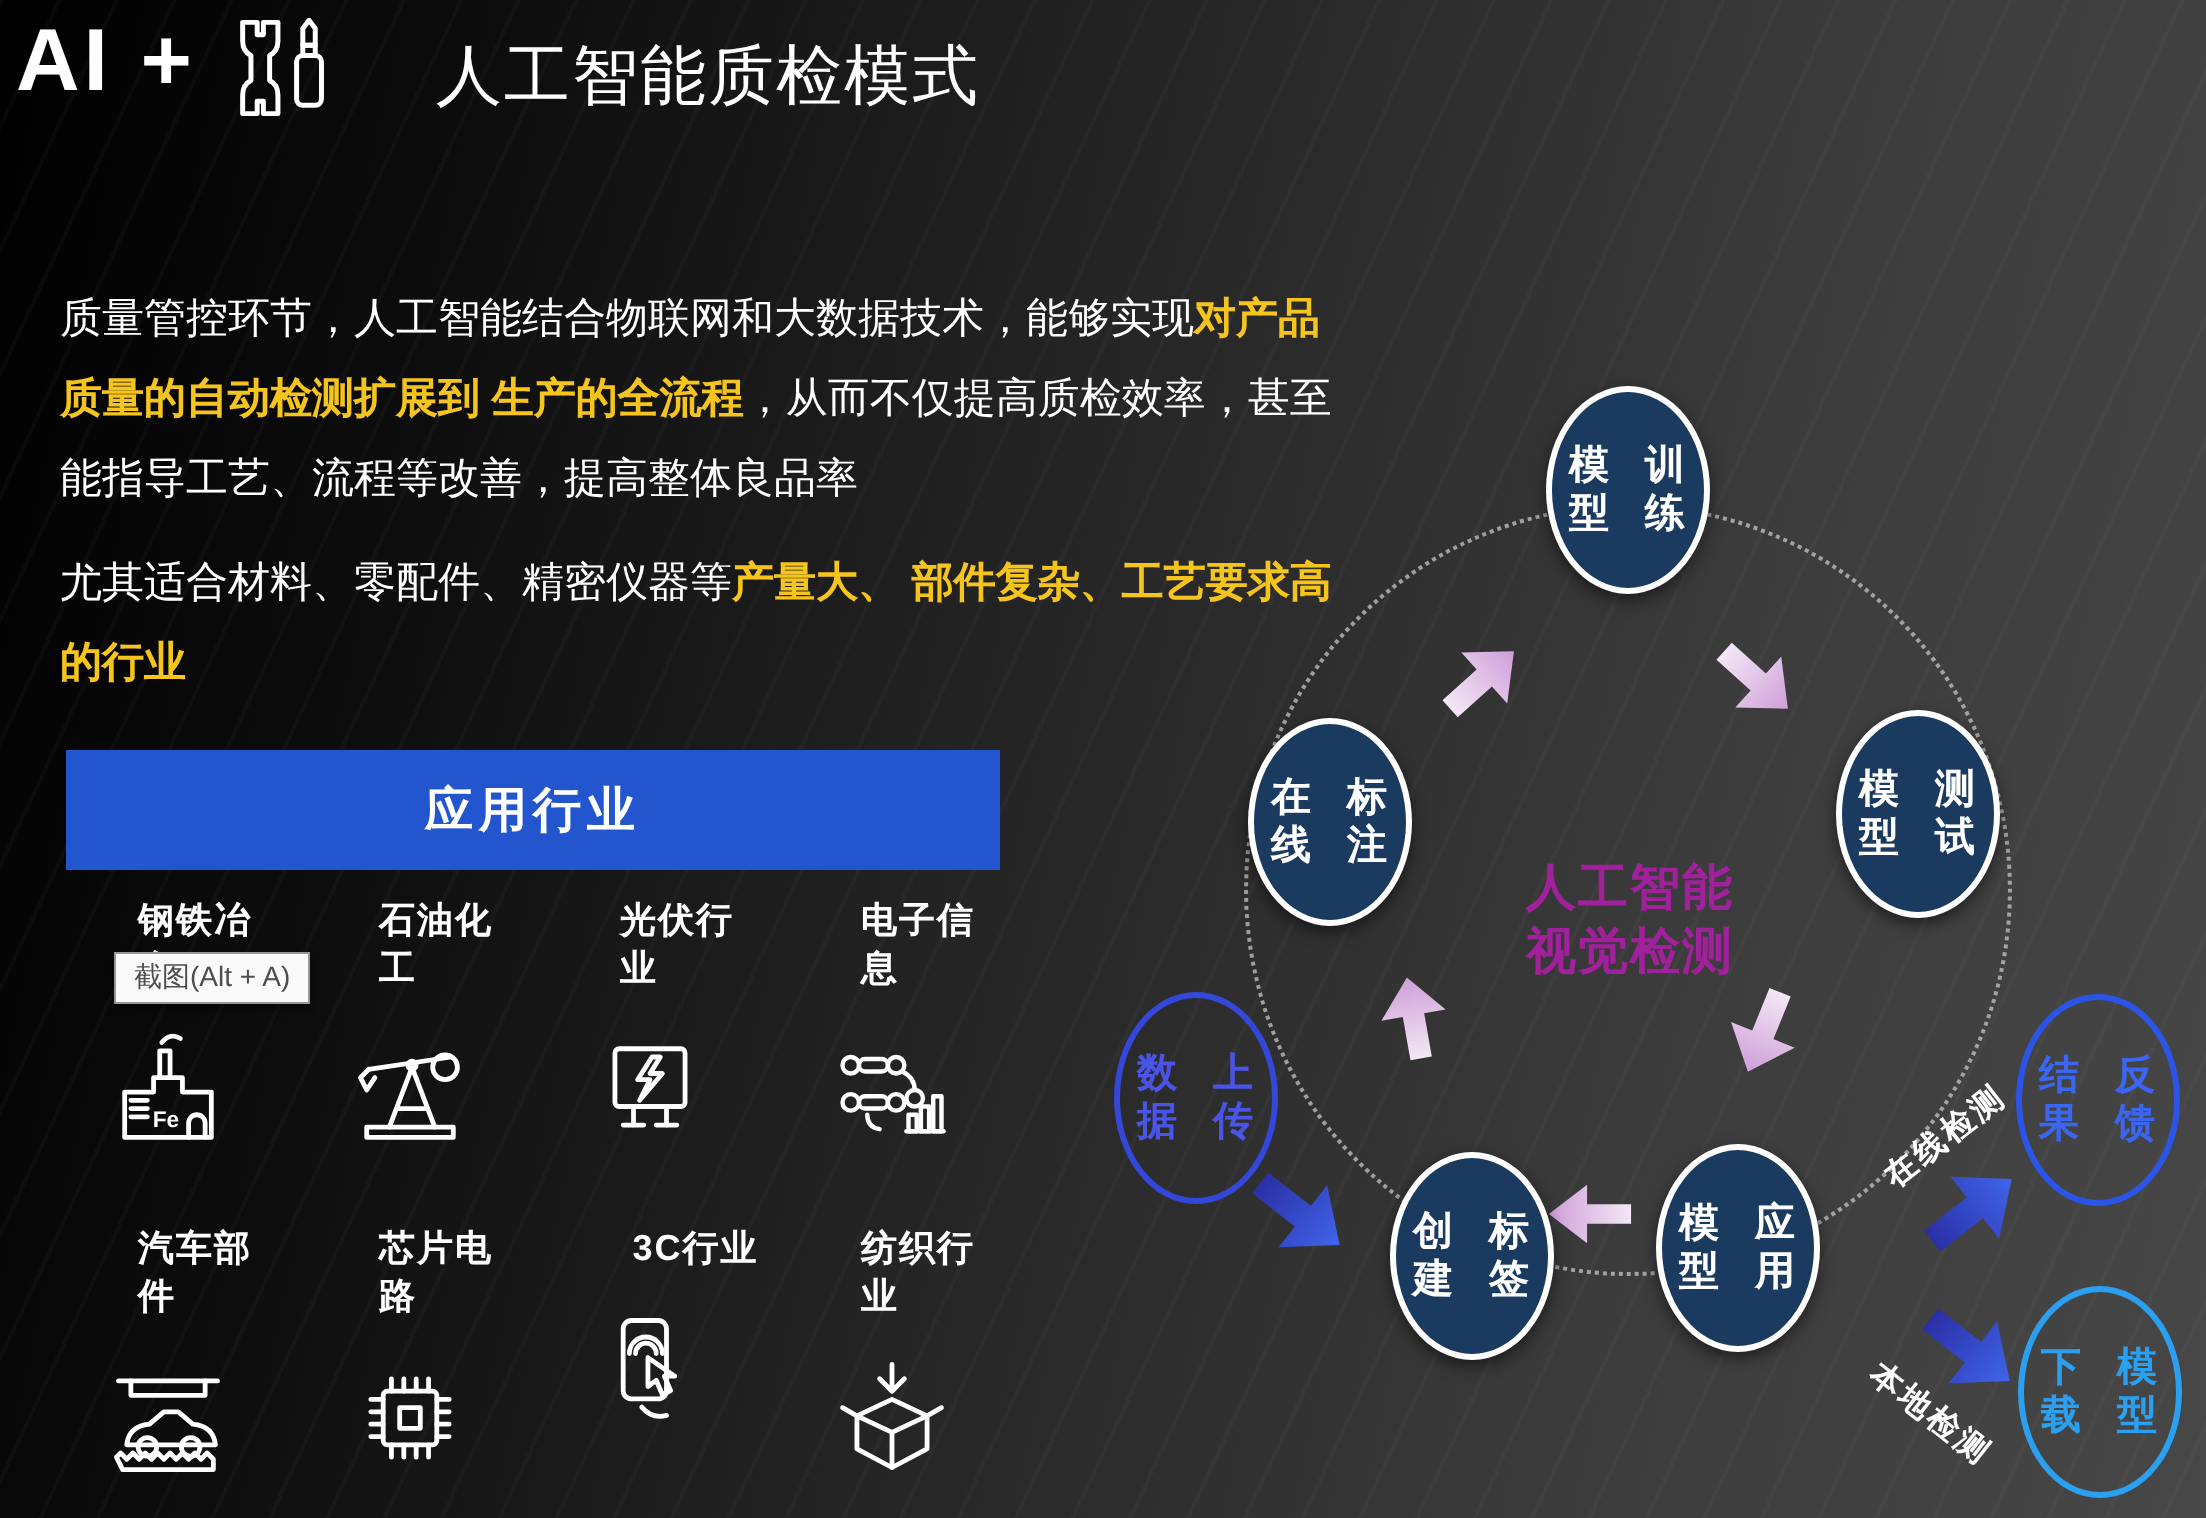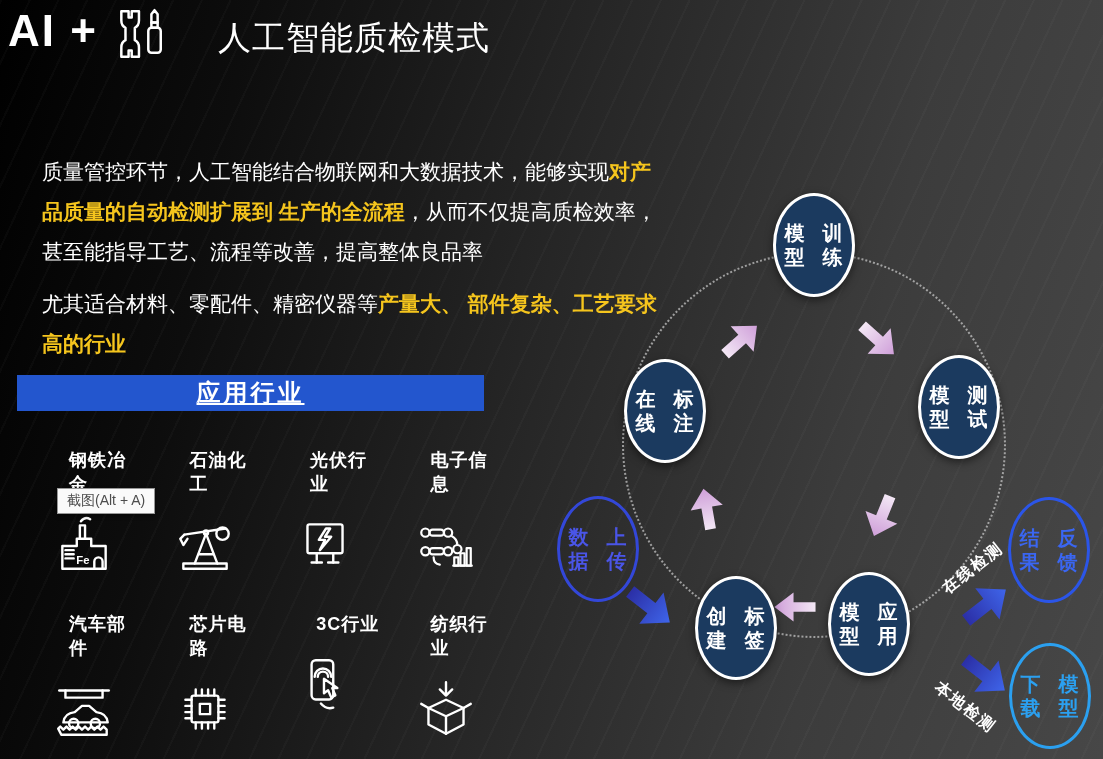--- a/index.html
+++ b/index.html
@@ -12,34 +12,34 @@
     content:"";position:absolute;inset:0;pointer-events:none;
     background:repeating-linear-gradient(115deg,rgba(255,255,255,0.025) 0 2px,transparent 2px 26px);
   }
   .abs{position:absolute;}
   
   .ai-label{left:8px;top:6px;font-size:44px;font-weight:800;color:#fff;letter-spacing:2px;}
   .tools-icon{left:112px;top:8px;}
   .page-title{left:218px;top:16px;font-size:33px;font-weight:400;color:#fff;letter-spacing:1px;}
   
   .intro{left:30px;top:140px;width:648px;color:#fff;font-size:21px;line-height:40px;font-weight:500;}
-  .intro p{margin:12px;}
+  .intro p{margin:0;}
   .intro .p2{margin-top:12px;}
   .hl{color:#F5C51D;font-weight:800;}
   
-  .banner{left:17px;top:375px;width:467px;height:36px;background:#2356CE;color:#fff;
-    font-size:24px;font-weight:700;display:flex;align-items:center;justify-content:center;letter-spacing:3px;text-decoration:underline;}
+  .banner{left:33px;top:375px;width:467px;height:60px;background:#2356CE;color:#fff;
+    font-size:24px;font-weight:700;display:flex;align-items:center;justify-content:center;letter-spacing:3px;}
   
   .grid{left:24px;top:448px;width:482px;display:grid;grid-template-columns:repeat(4,1fr);row-gap:34px;}
   .ind-item{display:flex;flex-direction:column;align-items:center;}
   .ind-label{font-size:18px;font-weight:700;color:#fff;margin-bottom:16px;letter-spacing:1px;margin-left:45px;}
   .ind-icon{width:66px;height:66px;}
   .ind-icon *{vector-effect:non-scaling-stroke;}
   
-  .tooltip{left:57px;top:488px;background:#fafafa;border:1px solid #979797;color:#4d4d4d;
+  .tooltip{left:57px;top:476px;background:#fafafa;border:1px solid #979797;color:#4d4d4d;
     font-size:14px;padding:3px 9px;z-index:60;box-shadow:0 2px 4px rgba(0,0,0,.45);white-space:nowrap;}
   
   .ring{left:622px;top:252px;width:380px;height:382px;border:2px dotted rgba(205,205,205,.7);
     border-radius:50%;z-index:1;}
   .node{width:82px;height:104px;border-radius:50%;display:flex;flex-direction:row;align-items:center;
     justify-content:center;text-align:center;font-weight:700;font-size:20px;line-height:1.22;
     box-sizing:border-box;z-index:3;letter-spacing:1px;}
   .node span{display:block;}
   .node.dark{background:#1B3A5F;border:3px solid #fff;color:#fff;box-shadow:0 3px 8px rgba(0,0,0,.5);}
   .node.outline{background:transparent;height:106px;align-items:center;}
@@ -263,17 +263,21 @@
   </div>
   <div class="abs node outline royal" style="left:1008px;top:497px;">
     <span>结果</span>
     <span>反馈</span>
   </div>
   <div class="abs node outline sky" style="left:1009px;top:643px;">
     <span>下载</span>
     <span>模型</span>
   </div>
 
+  <div class="abs center-label">
+    <span>人工智能</span>
+    <span style="display:block">视觉检测</span>
+  </div>
 
   <div class="abs edge-label" style="left:933px;top:558px;transform:rotate(-38deg);">在线检测</div>
   <div class="abs edge-label" style="left:925px;top:697px;transform:rotate(38deg);">本地检测</div>
 
 </div>
 
 </body></html>

